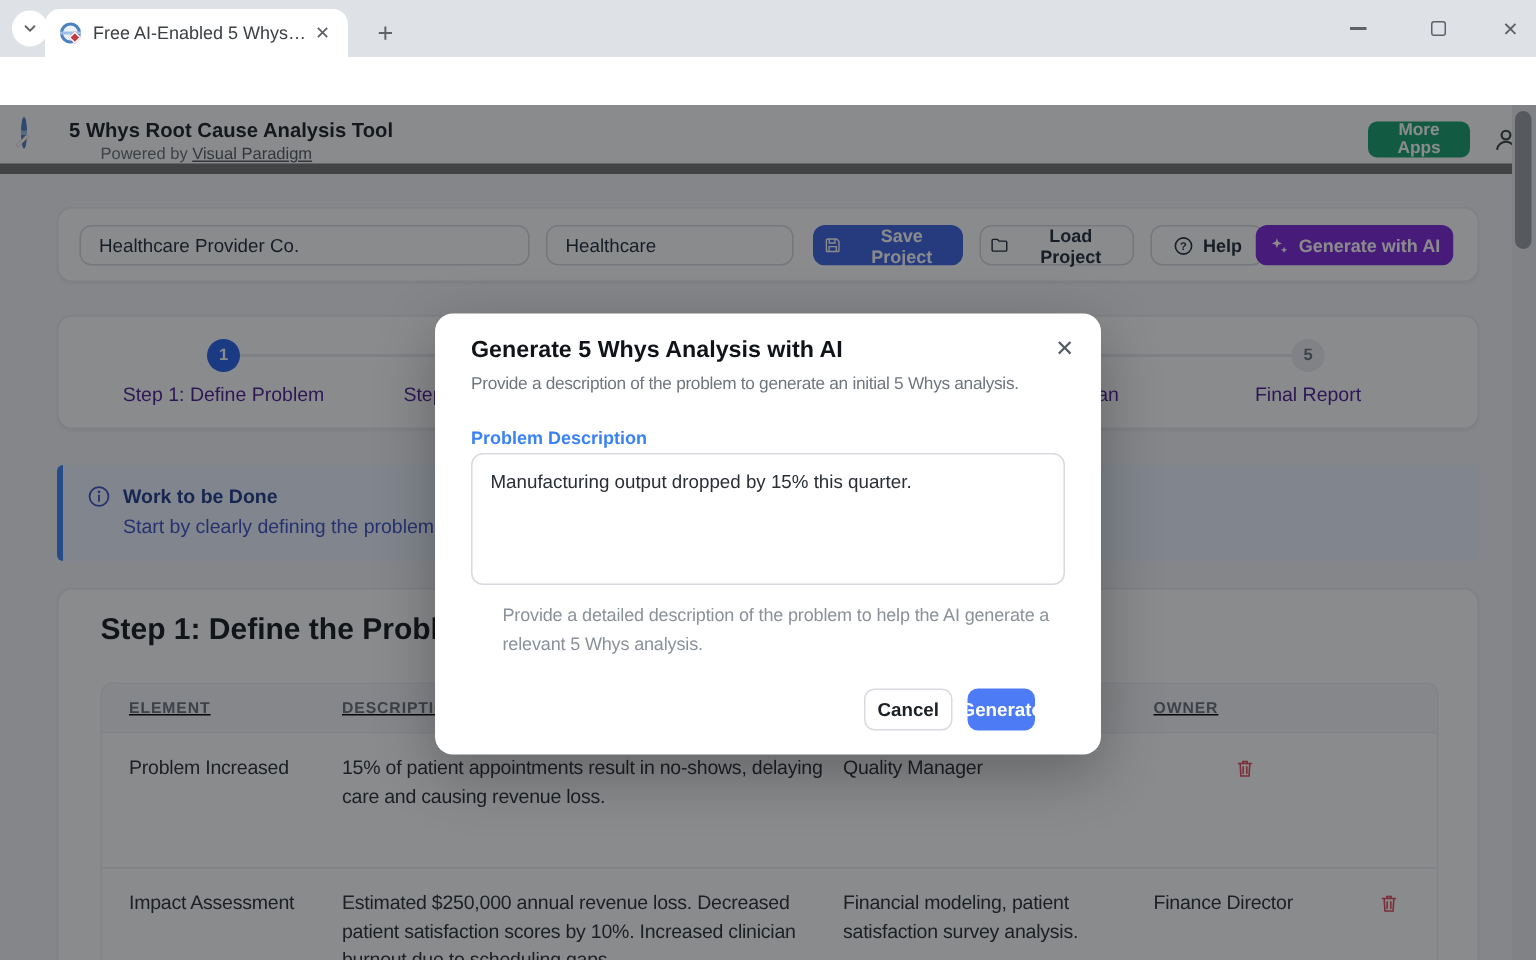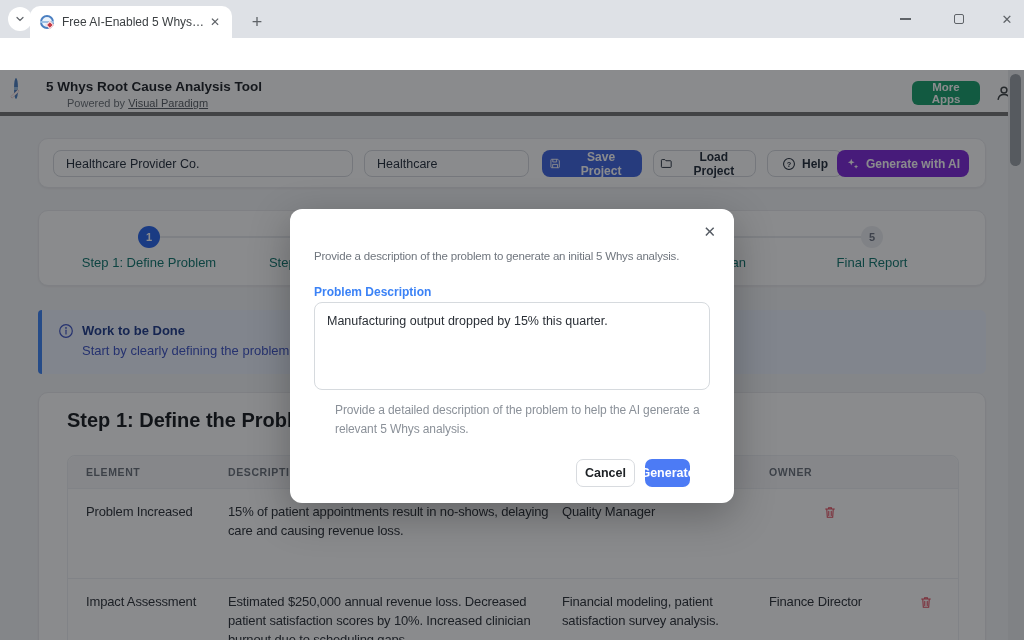--- a/index.html
+++ b/index.html
@@ -24,48 +24,48 @@
   .urlpill{left:104px;top:42px;width:740px;height:26px;background:#eff1f4;border-radius:13px;display:flex;align-items:center;padding:0 14px 0 12px;}
   .urltext{flex:1;font-size:13px;color:#202124;margin-left:10px;white-space:nowrap;overflow:hidden;}
   .pill-ic{color:#5f6368;margin-left:14px;}
   .ext-ic{top:44px;width:20px;height:20px;display:flex;align-items:center;justify-content:center;}
   .divider{left:950px;top:44px;width:1px;height:20px;background:#dadce0;}
   .avatar{left:961px;top:42px;width:24px;height:24px;border-radius:50%;background:#159EA4;color:#fff;font-size:11px;font-weight:700;display:flex;align-items:center;justify-content:center;}
   .kebab{left:994px;top:42px;width:26px;height:26px;display:flex;align-items:center;justify-content:center;color:#5f6368;font-size:14px;letter-spacing:0;}
 
   
   .page{left:0;top:70px;width:1024px;height:570px;background:#f4f5f7;overflow:hidden;}
-  .apphdr{left:0;top:0;width:1024px;height:46px;background:#fff;border-bottom:4px solid #737373;}
+  .apphdr{left:0;top:0;width:1024px;height:46px;background:#fff;border-bottom:7px solid #737373;}
   .apptitle{left:46px;top:9px;font-size:13.5px;font-weight:700;color:#1b1f24;}
   .powered{left:46px;top:27px;font-size:11px;color:#6a7076;margin-left:21px;}
   .powered .lnk{text-decoration:underline;color:#555b61;}
   .moreapps{left:912px;top:11px;width:68px;height:24px;background:#17A06B;border:none;border-radius:6px;color:#fff;font-size:11.5px;font-weight:600;display:flex;align-items:center;justify-content:center;}
   .usericon{left:992px;top:11px;width:24px;height:24px;color:#3c4043;display:flex;align-items:center;justify-content:center;}
 
   .card{background:#fff;border:1px solid #e9eaee;border-radius:10px;box-shadow:0 1px 2px rgba(0,0,0,.05);}
   .tbcard{left:38px;top:68px;width:948px;height:50px;}
   .tbinput{top:11px;height:27px;border:1px solid #d6d9de;border-radius:8px;padding:0 12px;font-size:12.5px;color:#1f2937;background:#fff;}
   .btn{top:11px;height:27px;border-radius:8px;font-size:12px;font-weight:600;display:flex;align-items:center;justify-content:center;gap:6px;border:1px solid transparent;}
   .btn.white{background:#fff;border-color:#d6d9de;color:#1f2937;}
 
   .stepcard{left:38px;top:140px;width:948px;height:76px;}
   .stepline{left:121px;top:25px;width:701px;height:2px;background:#e7e9ed;}
   .stepc{top:15px;width:22px;height:22px;border-radius:50%;background:#eceef1;color:#6b7280;font-size:11px;font-weight:600;display:flex;align-items:center;justify-content:center;}
   .stepc.active{background:#2563EB;color:#fff;}
-  .steplbl{top:44px;width:180px;text-align:center;font-size:13px;color:#0f766e;white-space:nowrap;}
+  .steplbl{top:44px;width:180px;text-align:center;font-size:13px;color:#4c1d95;white-space:nowrap;}
 
   .banner{left:38px;top:240px;width:948px;height:64px;background:#edf4ff;border-left:4px solid #3B82F6;border-radius:4px 6px 6px 4px;}
   .bnr-title{left:40px;top:13px;font-size:13px;font-weight:700;color:#1e3a8a;}
   .bnr-text{left:40px;top:33px;font-size:13px;color:#3d52c5;white-space:nowrap;}
 
   .maincard{left:38px;top:322px;width:948px;height:260px;border-radius:10px 10px 0 0;}
   .mainhdg{left:28px;top:16px;font-size:20px;font-weight:700;color:#15181c;}
   .tbl{left:28px;top:62px;width:892px;border:1px solid #edeff3;border-radius:8px;}
   .trow{display:grid;grid-template-columns:160px 334px 207px 130px 61px;}
-  .thead{background:#f7f8fa;border-radius:8px 8px 0 0;}
+  .thead{background:#f7f8fa;border-radius:8px 8px 0 0;text-decoration:underline;}
   .th{padding:10px 8px 10px 0;font-size:10.5px;font-weight:700;letter-spacing:.6px;color:#69707a;}
   .th:first-child,.td:first-child{padding-left:18px;}
   .tdatarow{border-top:1px solid #edeff3;min-height:90px;}
   .td{padding:14px 8px 12px 0;font-size:13px;line-height:1.45;color:#2a2f36;letter-spacing:-.15px;}
   .td.act{display:flex;justify-content:center;align-items:flex-start;padding-top:16px;color:#E2495B;}
 
   .overlay{left:0;top:0;width:1024px;height:570px;background:rgba(14,16,20,.485);z-index:50;}
   .sbtrack{left:1008px;top:0;width:16px;height:570px;background:#eceef0;z-index:10;}
   .sbthumb{left:2px;top:4px;width:11px;height:92px;background:#9aa0a6;border-radius:6px;}
 
@@ -261,20 +261,21 @@
     </div>
 
     <div class="abs sbtrack">
         <div class="abs sbthumb"></div>
       </div>
 
     <div class="abs overlay"></div>
 
     <div class="abs modal">
       <div class="abs m-close">✕</div>
+      <div class="abs m-title">Generate 5 Whys Analysis with AI</div>
       <div class="abs m-sub">Provide a description of the problem to generate an initial 5 Whys analysis.</div>
       <div class="abs m-label">Problem Description</div>
       <textarea class="abs m-ta" style="">Manufacturing output dropped by 15% this quarter.</textarea>
       <div class="abs m-help">Provide a detailed description of the problem to help the AI generate a relevant 5 Whys analysis.</div>
       <button class="abs m-btn m-cancel">Cancel</button>
       <button class="abs m-btn m-gen">Generate</button>
     </div>
 
   </div>
 </div>

